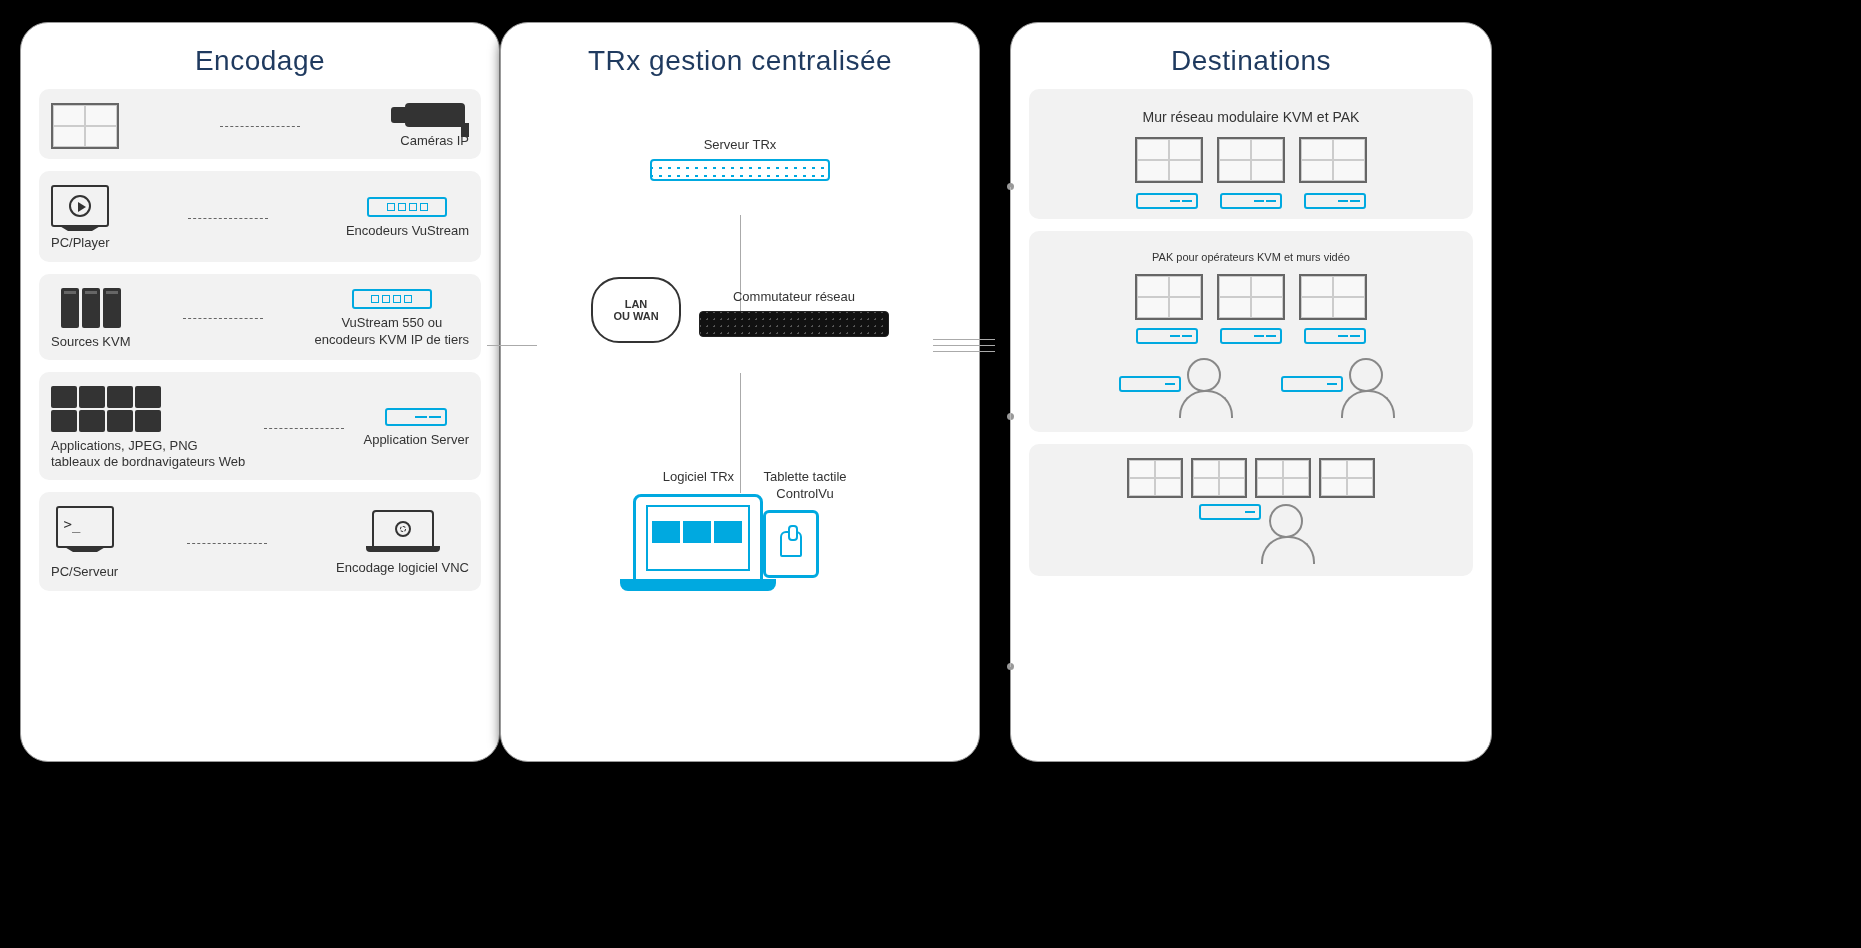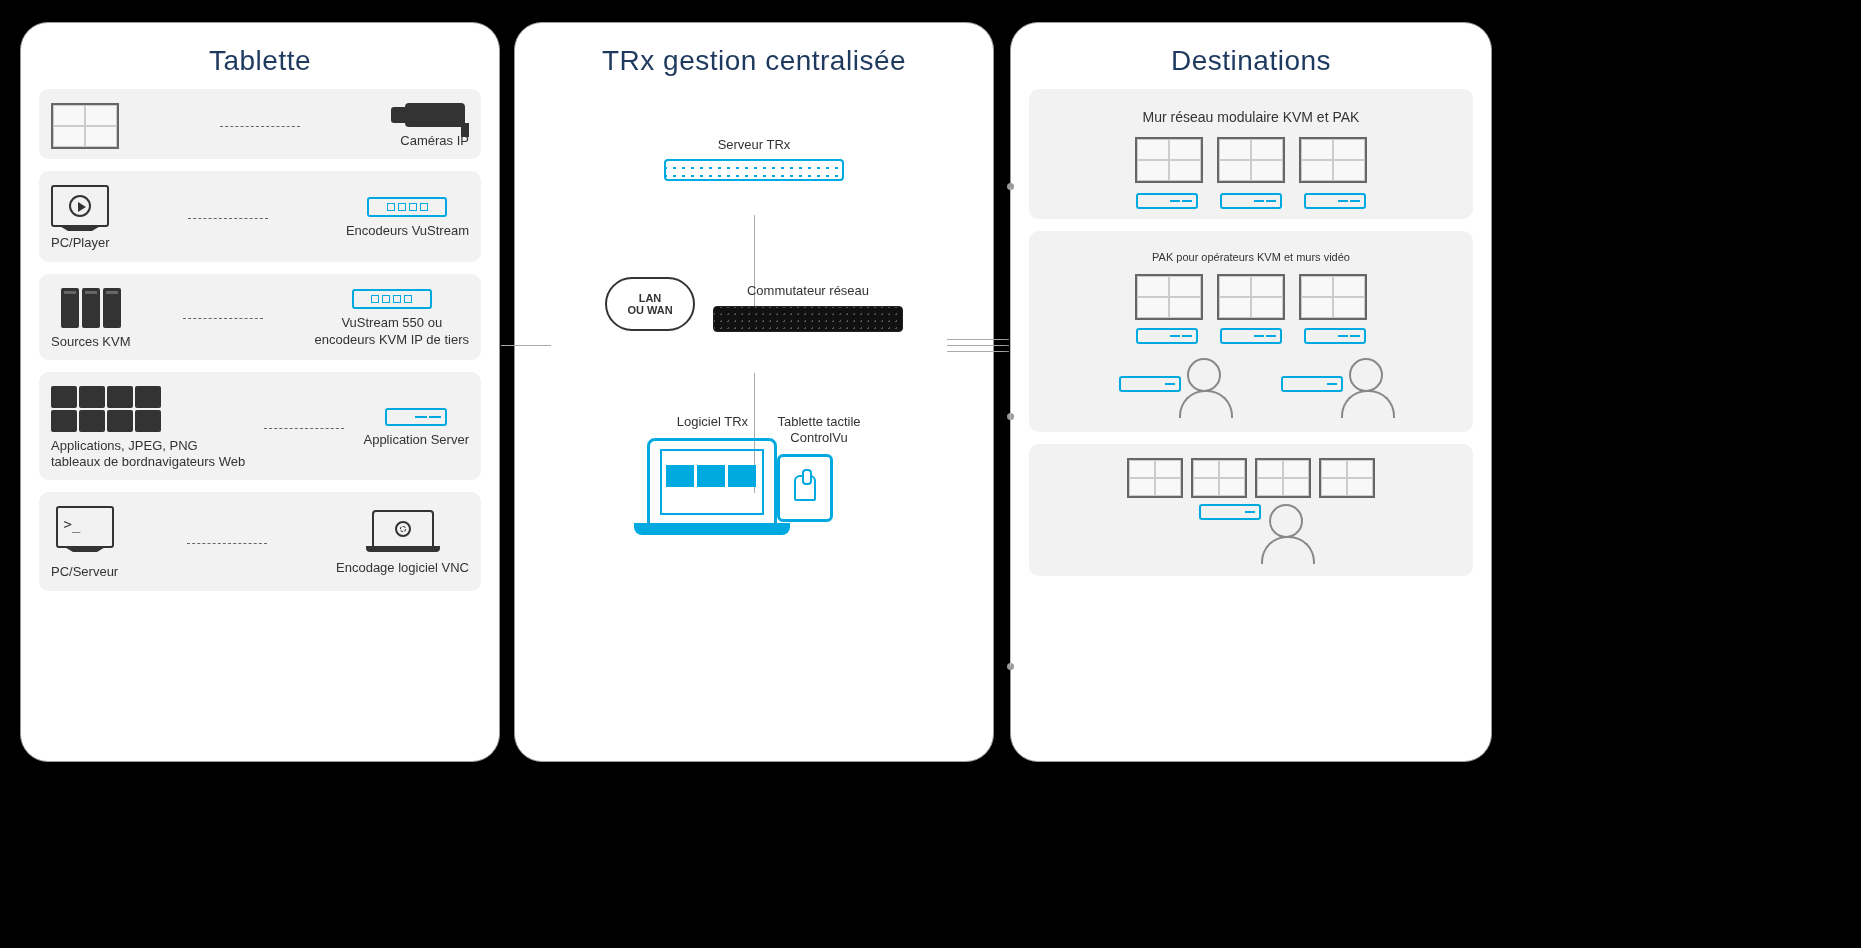--- a/index.html
+++ b/index.html
@@ -1,19 +1,19 @@
 <!DOCTYPE html>
 <html><head>
 <meta charset="utf-8">
 <style>
 *{margin:0;padding:0;box-sizing:border-box;font-family:Arial,Helvetica,sans-serif}
 body{background:#000;width:1512px;height:784px;padding:22px 20px;position:relative}
 .col{position:absolute;top:22px;height:740px;background:#fff;border-radius:28px;border:1px solid #999;box-shadow:0 4px 12px rgba(0,0,0,.6)}
 .c1{left:20px;width:480px}
-.c2{left:514px;width:480px}
+.c2{left:500px;width:480px}
 .c3{left:1010px;width:482px}
 .col h2{text-align:center;font-size:28px;font-weight:400;color:#1f3a5f;margin-top:22px;letter-spacing:.5px}
 .block{background:#f2f2f2;border-radius:10px;margin:12px 18px;padding:14px 12px 10px}
 .row{display:flex;align-items:center;justify-content:space-between;gap:10px}
 .dash{flex:1;border-top:1px dashed #666;height:0;max-width:80px}
 .lbl{font-size:13px;color:#333;text-align:center;margin-top:6px;line-height:1.25}
 .side{display:flex;flex-direction:column;align-items:center}
 .rackunit{width:62px;height:18px;border:2px solid #00a9e0;border-radius:3px;display:flex;align-items:center;justify-content:flex-end;padding:0 4px;gap:2px}
 .rackunit span{width:12px;height:2px;background:#00a9e0}
 .encbox{width:80px;height:20px;border:2px solid #00a9e0;border-radius:3px;display:flex;align-items:center;justify-content:center;gap:3px}
@@ -26,21 +26,21 @@
 .cam{width:60px;height:24px;background:#333;border-radius:4px;position:relative}
 .cam::before{content:"";position:absolute;left:-14px;top:4px;width:14px;height:16px;background:#333;border-radius:3px 0 0 3px}
 .cam::after{content:"";position:absolute;right:-4px;bottom:-10px;width:8px;height:14px;background:#333}
 .laptop-small{width:62px;height:38px;border:2px solid #333;border-radius:4px 4px 0 0;position:relative}
 .laptop-small::after{content:"";position:absolute;bottom:-6px;left:-8px;right:-8px;height:6px;background:#333;border-radius:0 0 4px 4px}
 .apps{display:flex;flex-wrap:wrap;gap:2px;width:120px}
 .apps div{width:26px;height:22px;background:#333;border-radius:2px}
 
 .trxsrv{width:180px;height:22px;border:2px solid #00a9e0;border-radius:4px;margin:6px auto 0;background:radial-gradient(circle,#00a9e0 1.5px,transparent 1.5px) 4px 3px/9px 8px}
 .switch{width:190px;height:26px;background:#111;border-radius:4px;margin:6px auto 0;border:1px solid #222;background-image:radial-gradient(circle,#555 1px,transparent 1px);background-size:7px 7px;background-position:4px 4px}
-.cloud{width:90px;height:54px;border:2px solid #333;border-radius:28px;display:flex;align-items:center;justify-content:center;font-size:11px;text-align:center;font-weight:600;color:#333;line-height:1.1;position:relative;background:#fff}
+.cloud{width:90px;height:66px;border:2px solid #333;border-radius:28px;display:flex;align-items:center;justify-content:center;font-size:11px;text-align:center;font-weight:600;color:#333;line-height:1.1;position:relative;background:#fff}
 .cloud::before{content:"";position:absolute;top:-12px;left:14px;width:30px;height:30px;border:2px solid #333;border-radius:50%;background:#fff;z-index:-1}
 .cloud::after{content:"";position:absolute;top:-16px;right:16px;width:36px;height:36px;border:2px solid #333;border-radius:50%;background:#fff;z-index:-1}
 .laptop-big{width:130px;height:88px;border:3px solid #00a9e0;border-radius:8px 8px 0 0;position:relative;margin:0 auto;display:flex;align-items:center;justify-content:center}
 .laptop-big::after{content:"";position:absolute;bottom:-12px;left:-16px;right:-16px;height:12px;background:#00a9e0;border-radius:0 0 8px 8px}
 .screen{width:104px;height:66px;border:2px solid #00a9e0;display:flex;flex-wrap:wrap;gap:3px;padding:14px 4px 4px}
 .screen div{width:28px;height:22px;background:#00a9e0}
 .tablet{width:56px;height:68px;border:3px solid #00a9e0;border-radius:6px;display:flex;align-items:center;justify-content:center}
 .hand{width:22px;height:26px;border:2px solid #00a9e0;border-radius:6px 6px 2px 2px;position:relative}
 .hand::after{content:"";position:absolute;top:-8px;left:6px;width:6px;height:12px;border:2px solid #00a9e0;border-radius:4px;background:#fff}
 
@@ -51,21 +51,21 @@
 .person{width:34px;height:34px;border:2px solid #888;border-radius:50%;position:relative}
 .person::after{content:"";position:absolute;width:50px;height:26px;border:2px solid #888;border-radius:26px 26px 0 0;bottom:-28px;left:-10px;border-bottom:none}
 .vl{position:absolute;width:1px;background:#aaa}
 .hl{position:absolute;height:1px;background:#aaa}
 .dot{width:7px;height:7px;background:#999;border-radius:50%;position:absolute}
 </style>
 </head>
 <body>
 
 <div class="col c1">
-  <h2>Tablette</h2>
+  <h2>Encodage</h2>
 
   <div class="block">
     <div class="row">
       <div class="side">
           <div class="tv">
             <div></div>
             <div></div>
             <div></div>
             <div></div>
           </div>
@@ -189,21 +189,21 @@
 OU WAN</span>
       </div>
     <div style="text-align:center">
       <div class="lbl">Commutateur réseau</div>
       <div class="switch"></div>
     </div>
   </div>
 
   <div class="vl" style="left:50%;top:350px;height:120px"></div>
 
-  <div style="display:flex;align-items:flex-start;justify-content:center;margin-top:76px">
+  <div style="display:flex;align-items:flex-start;justify-content:center;margin-top:120px">
     <div style="text-align:center">
       <div class="lbl" style="margin-bottom:8px">Logiciel TRx</div>
       <div class="laptop-big">
           <div class="screen">
             <div></div>
             <div></div>
             <div></div>
           </div>
         </div>
     </div>

